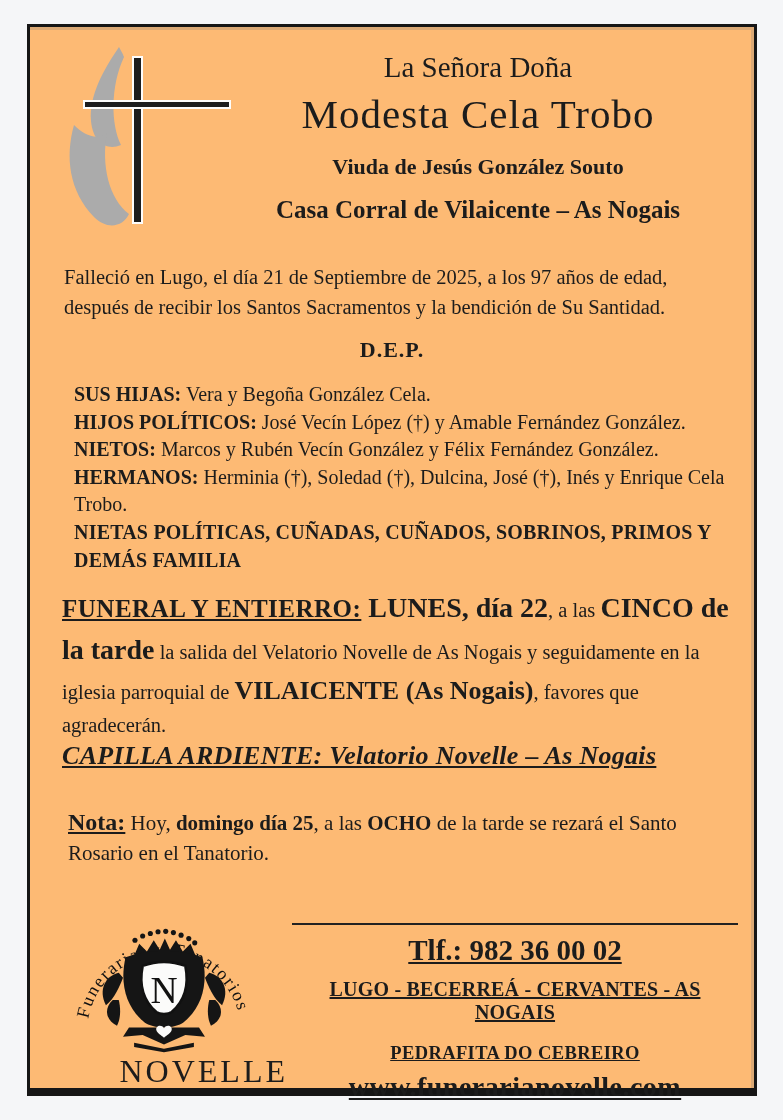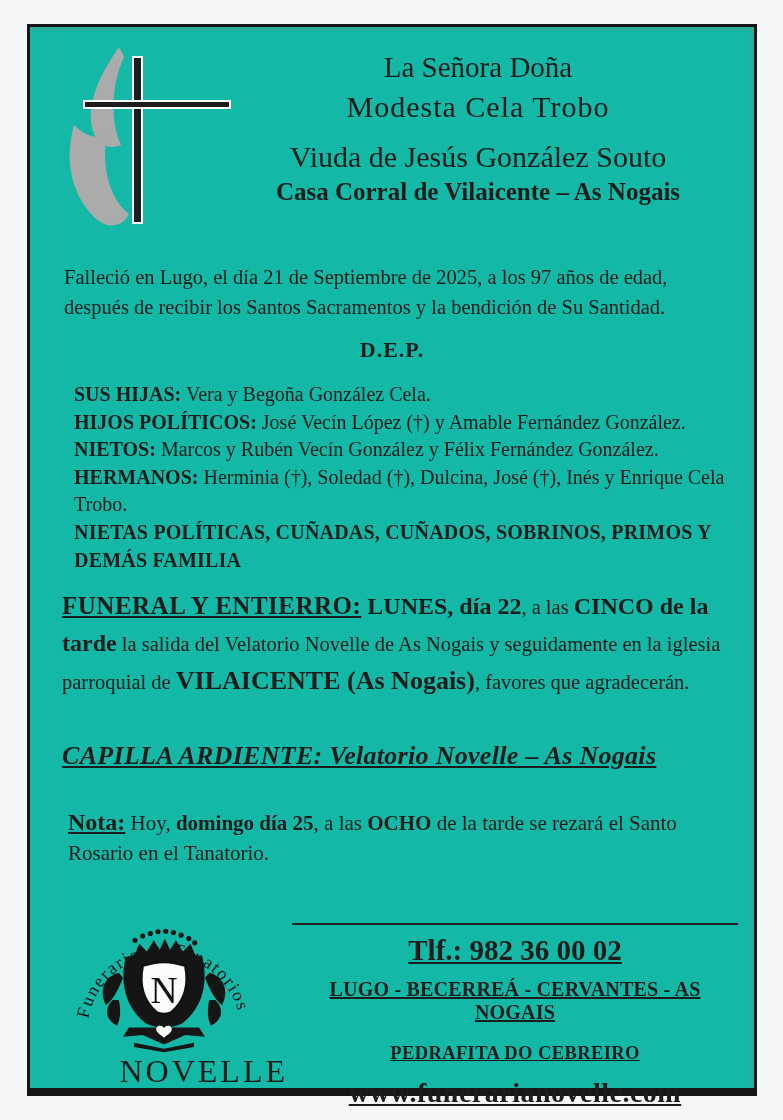--- a/index.html
+++ b/index.html
@@ -10,57 +10,57 @@
     color:#1c1c1c;
     position:relative;
     overflow:hidden;
   }
   .sheet{position:absolute;inset:0;background:#f5f6f8;}
   .frame{
     position:absolute;left:27px;top:24px;width:730px;height:1072px;
     box-sizing:border-box;
     border:3px solid #161616;
     border-bottom-width:8px;
-    background:#14b8a6;
+    background:#fdba74;
     box-shadow:inset -3px 3px 0 rgba(120,120,120,.25);
   }
   
   .logo-top{position:absolute;left:30px;top:18px;width:172px;height:190px;}
   
   .header-text{position:absolute;left:192px;top:24px;width:512px;text-align:center;}
   .honorific{font-size:29px;margin:0;}
-  .deceased-name{font-size:30px;margin:6px 0 16px 0;font-weight:normal;letter-spacing:1px;}
-  .subtitle1{font-size:30px;font-weight:normal;margin:10px 0 4px 0;}
+  .deceased-name{font-size:41px;margin:6px 0 16px 0;font-weight:normal;letter-spacing:1px;}
+  .subtitle1{font-size:22px;font-weight:bold;margin:10px 0 16px 0;}
   .subtitle2{font-size:25px;font-weight:bold;margin:4px 0 0 0;}
   
   .death-p{position:absolute;left:34px;top:236px;width:676px;font-size:20.5px;line-height:1.44;white-space:pre-line;}
   .dep{position:absolute;left:0;top:310px;width:100%;text-align:center;font-size:22px;font-weight:bold;letter-spacing:1px;}
   .family{position:absolute;left:32px;top:354px;width:686px;font-size:20px;line-height:1.38;margin-left:12px;}
   .family .row{white-space:pre-line;}
   .family .lbl{font-weight:bold;}
   .family .allbold{font-weight:bold;letter-spacing:.2px;}
   .funeral{position:absolute;left:32px;top:560px;width:678px;font-size:20.5px;line-height:1.5;}
   .funeral .h{font-size:25px;font-weight:bold;text-decoration:underline;letter-spacing:.5px;}
-  .funeral .b1{font-size:24px;font-weight:bold;}
+  .funeral .b1{font-size:28px;font-weight:bold;}
   .funeral .place{font-size:26px;font-weight:bold;}
   .capilla{position:absolute;left:32px;top:714px;width:686px;font-size:26px;font-weight:bold;text-decoration:underline;letter-spacing:.3px;font-style:italic;}
   .nota{position:absolute;left:38px;top:778px;width:660px;font-size:21px;line-height:1.42;}
   .nota .h{font-size:24px;font-weight:bold;text-decoration:underline;}
   .nota .b{font-weight:bold;}
   
   .footer{position:absolute;left:10px;top:868px;width:712px;display:flex;}
   .f-left{width:248px;text-align:center;}
   .crest{width:210px;height:152px;margin:6px auto 0 auto;display:block;}
   .novelle{font-size:32px;letter-spacing:3px;margin-top:0;text-align:right;}
   .f-right{flex:1;text-align:center;padding:0 14px 0 4px;text-decoration:underline;}
   .rule{border-top:2.5px solid #222;margin-top:28px;}
   .phone{font-size:29px;font-weight:bold;margin-top:9px;}
   .locations{font-size:20px;font-weight:bold;margin-top:11px;letter-spacing:.2px;}
   .location2{font-size:18.5px;font-weight:bold;margin-top:19px;letter-spacing:.4px;}
-  .website{font-size:28px;font-weight:bold;margin-top:13px;letter-spacing:.5px;}
+  .website{font-size:28px;font-weight:bold;margin-top:7px;letter-spacing:.5px;}
 </style>
 </head>
 <body>
 
 <div class="sheet">
   <div class="frame">
 
     <svg class="logo-top" viewBox="0 0 172 190" aria-hidden="true">
       <path fill="#ababab" d="M59,2 C44,24 29,50 31,76 C33,98 47,106 61,100 C51,80 50,42 64,12 C62,7 60,4 59,2 Z"></path>
       <path fill="#ababab" d="M14,80 C5,112 9,146 34,172 C47,185 63,182 69,169 C49,154 41,120 47,88 C37,96 24,90 14,80 Z"></path>

